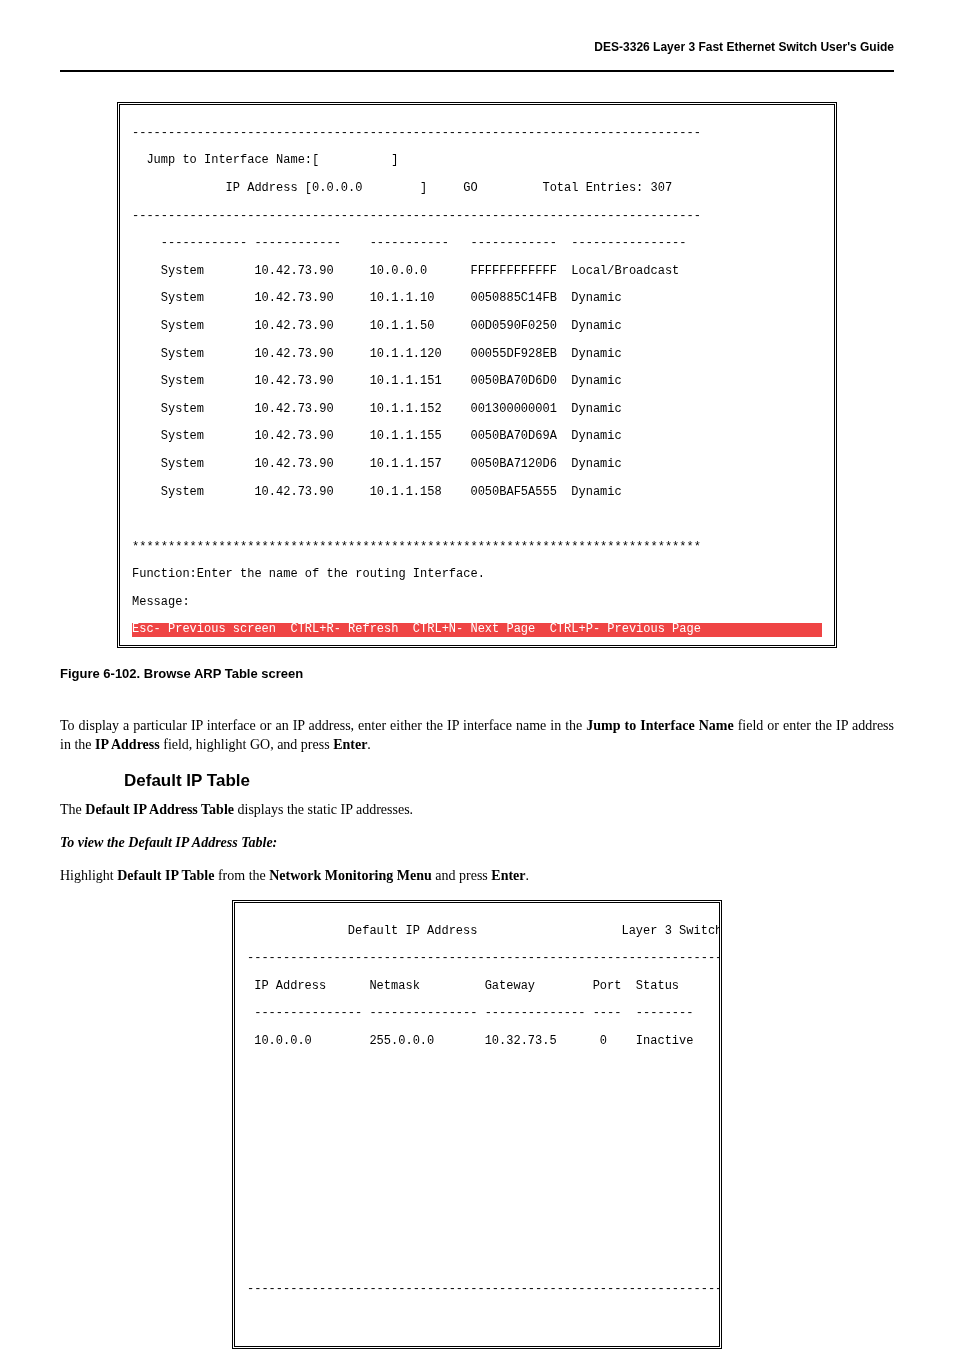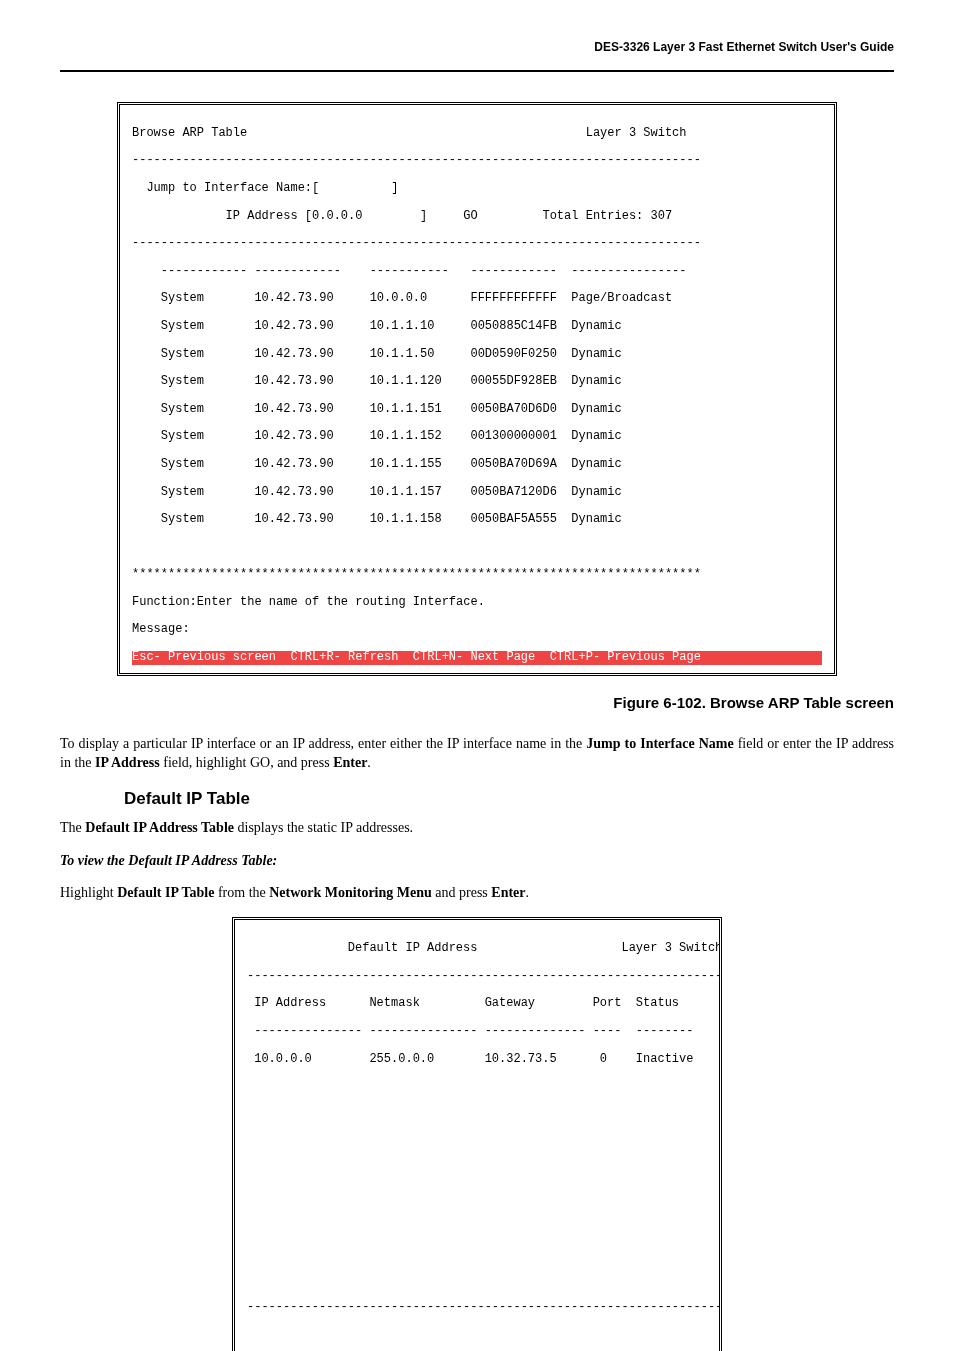--- a/index.html
+++ b/index.html
@@ -39,25 +39,25 @@
   }
   .term-box2 {
     width: 490px;
   }
   .tb-line { display: block; }
   .inv {
     background: #ef4444;
     color: #fff;
   }
   .fig-caption {
-    text-align: right;
+    text-align: left;
     font-family: Arial, Helvetica, sans-serif;
     font-weight: bold;
-    font-size: 15px;
-    margin-bottom: 24px;
+    font-size: 13px;
+    margin-bottom: 36px;
   }
   .para {
     text-align: justify;
     margin-bottom: 14px;
     line-height: 1.35;
   }
   h3.sub {
     font-family: Arial, Helvetica, sans-serif;
     font-weight: bold;
     font-size: 17px;
@@ -69,27 +69,26 @@
 </head>
 <body>
 
 <div class="page">
 
   <div class="header-line">
     <div class="header-text">DES-3326 Layer 3 Fast Ethernet Switch User's Guide</div>
   </div>
 
   <div class="term-box">
-<span class="tb-line"><span>Browse ARP Table</span>                                               <span>Layer 3 Switch</span></span>
 <span class="tb-line">-------------------------------------------------------------------------------</span>
 <span class="tb-line"><span>  Jump to Interface Name:[          ]</span></span>
 <span class="tb-line">             IP Address [0.0.0.0        ]     GO         Total Entries: 307</span>
 <span class="tb-line">-------------------------------------------------------------------------------</span>
 <span class="tb-line">    ------------ ------------    -----------   ------------  ----------------</span>
-<span class="tb-line">    System       10.42.73.90     10.0.0.0      FFFFFFFFFFFF  Page/Broadcast</span>
+<span class="tb-line">    System       10.42.73.90     10.0.0.0      FFFFFFFFFFFF  Local/Broadcast</span>
 <span class="tb-line">    System       10.42.73.90     10.1.1.10     0050885C14FB  Dynamic</span>
 <span class="tb-line">    System       10.42.73.90     10.1.1.50     00D0590F0250  Dynamic</span>
 <span class="tb-line">    System       10.42.73.90     10.1.1.120    00055DF928EB  Dynamic</span>
 <span class="tb-line">    System       10.42.73.90     10.1.1.151    0050BA70D6D0  Dynamic</span>
 <span class="tb-line">    System       10.42.73.90     10.1.1.152    001300000001  Dynamic</span>
 <span class="tb-line">    System       10.42.73.90     10.1.1.155    0050BA70D69A  Dynamic</span>
 <span class="tb-line">    System       10.42.73.90     10.1.1.157    0050BA7120D6  Dynamic</span>
 <span class="tb-line">    System       10.42.73.90     10.1.1.158    0050BAF5A555  Dynamic</span>
 <span class="tb-line"> </span>
 <span class="tb-line">*******************************************************************************</span>

